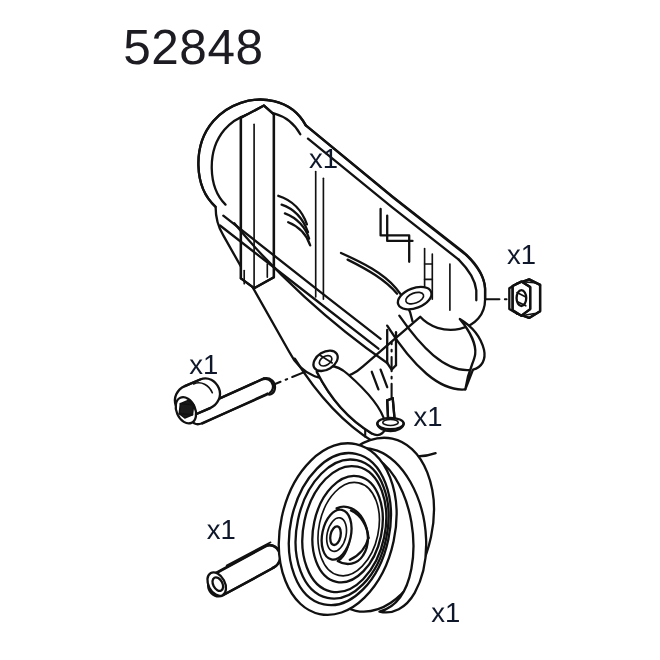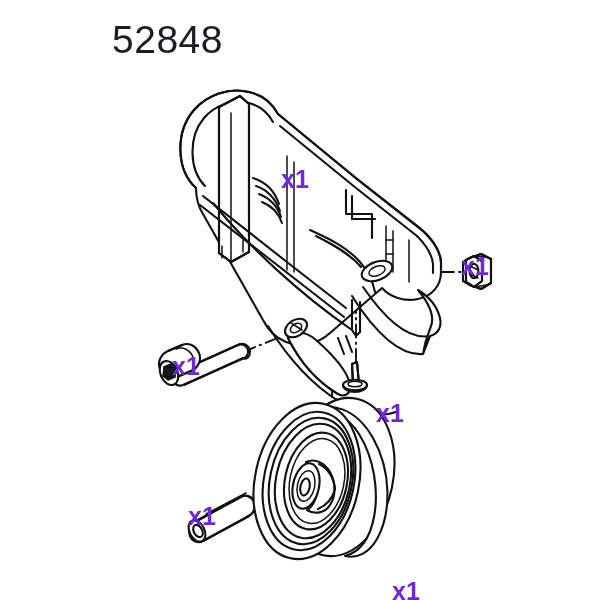--- a/index.html
+++ b/index.html
@@ -26,36 +26,35 @@
     top: 0;
     width: 600px;
     height: 600px;
     display: block;
   }
   .part-title {
     position: absolute;
     left: 112px;
     top: 20px;
     font-family: "Liberation Sans", sans-serif;
-    font-size: 39px;
+    font-size: 45px;
     font-weight: 300;
     letter-spacing: 0.5px;
     color: #1c1c22;
     line-height: 1;
     white-space: nowrap;
   }
   .qty-label {
     position: absolute;
     font-family: "Liberation Sans", sans-serif;
     font-size: 25px;
-    font-weight: 700;
-    color: #6d28d9;
+    font-weight: 400;
+    color: #0f172a;
     line-height: 1;
     white-space: nowrap;
-    margin-top: 34px;
   }
   .q-housing  { left: 281px; top: 133px; }
   .q-nut      { left: 461px; top: 220px; }
   .q-bolt     { left: 172px; top: 320px; }
   .q-pin      { left: 376px; top: 367px; }
   .q-bushing  { left: 188px; top: 470px; }
   .q-wheel    { left: 392px; top: 545px; }
 </style>
 </head>
 <body>

